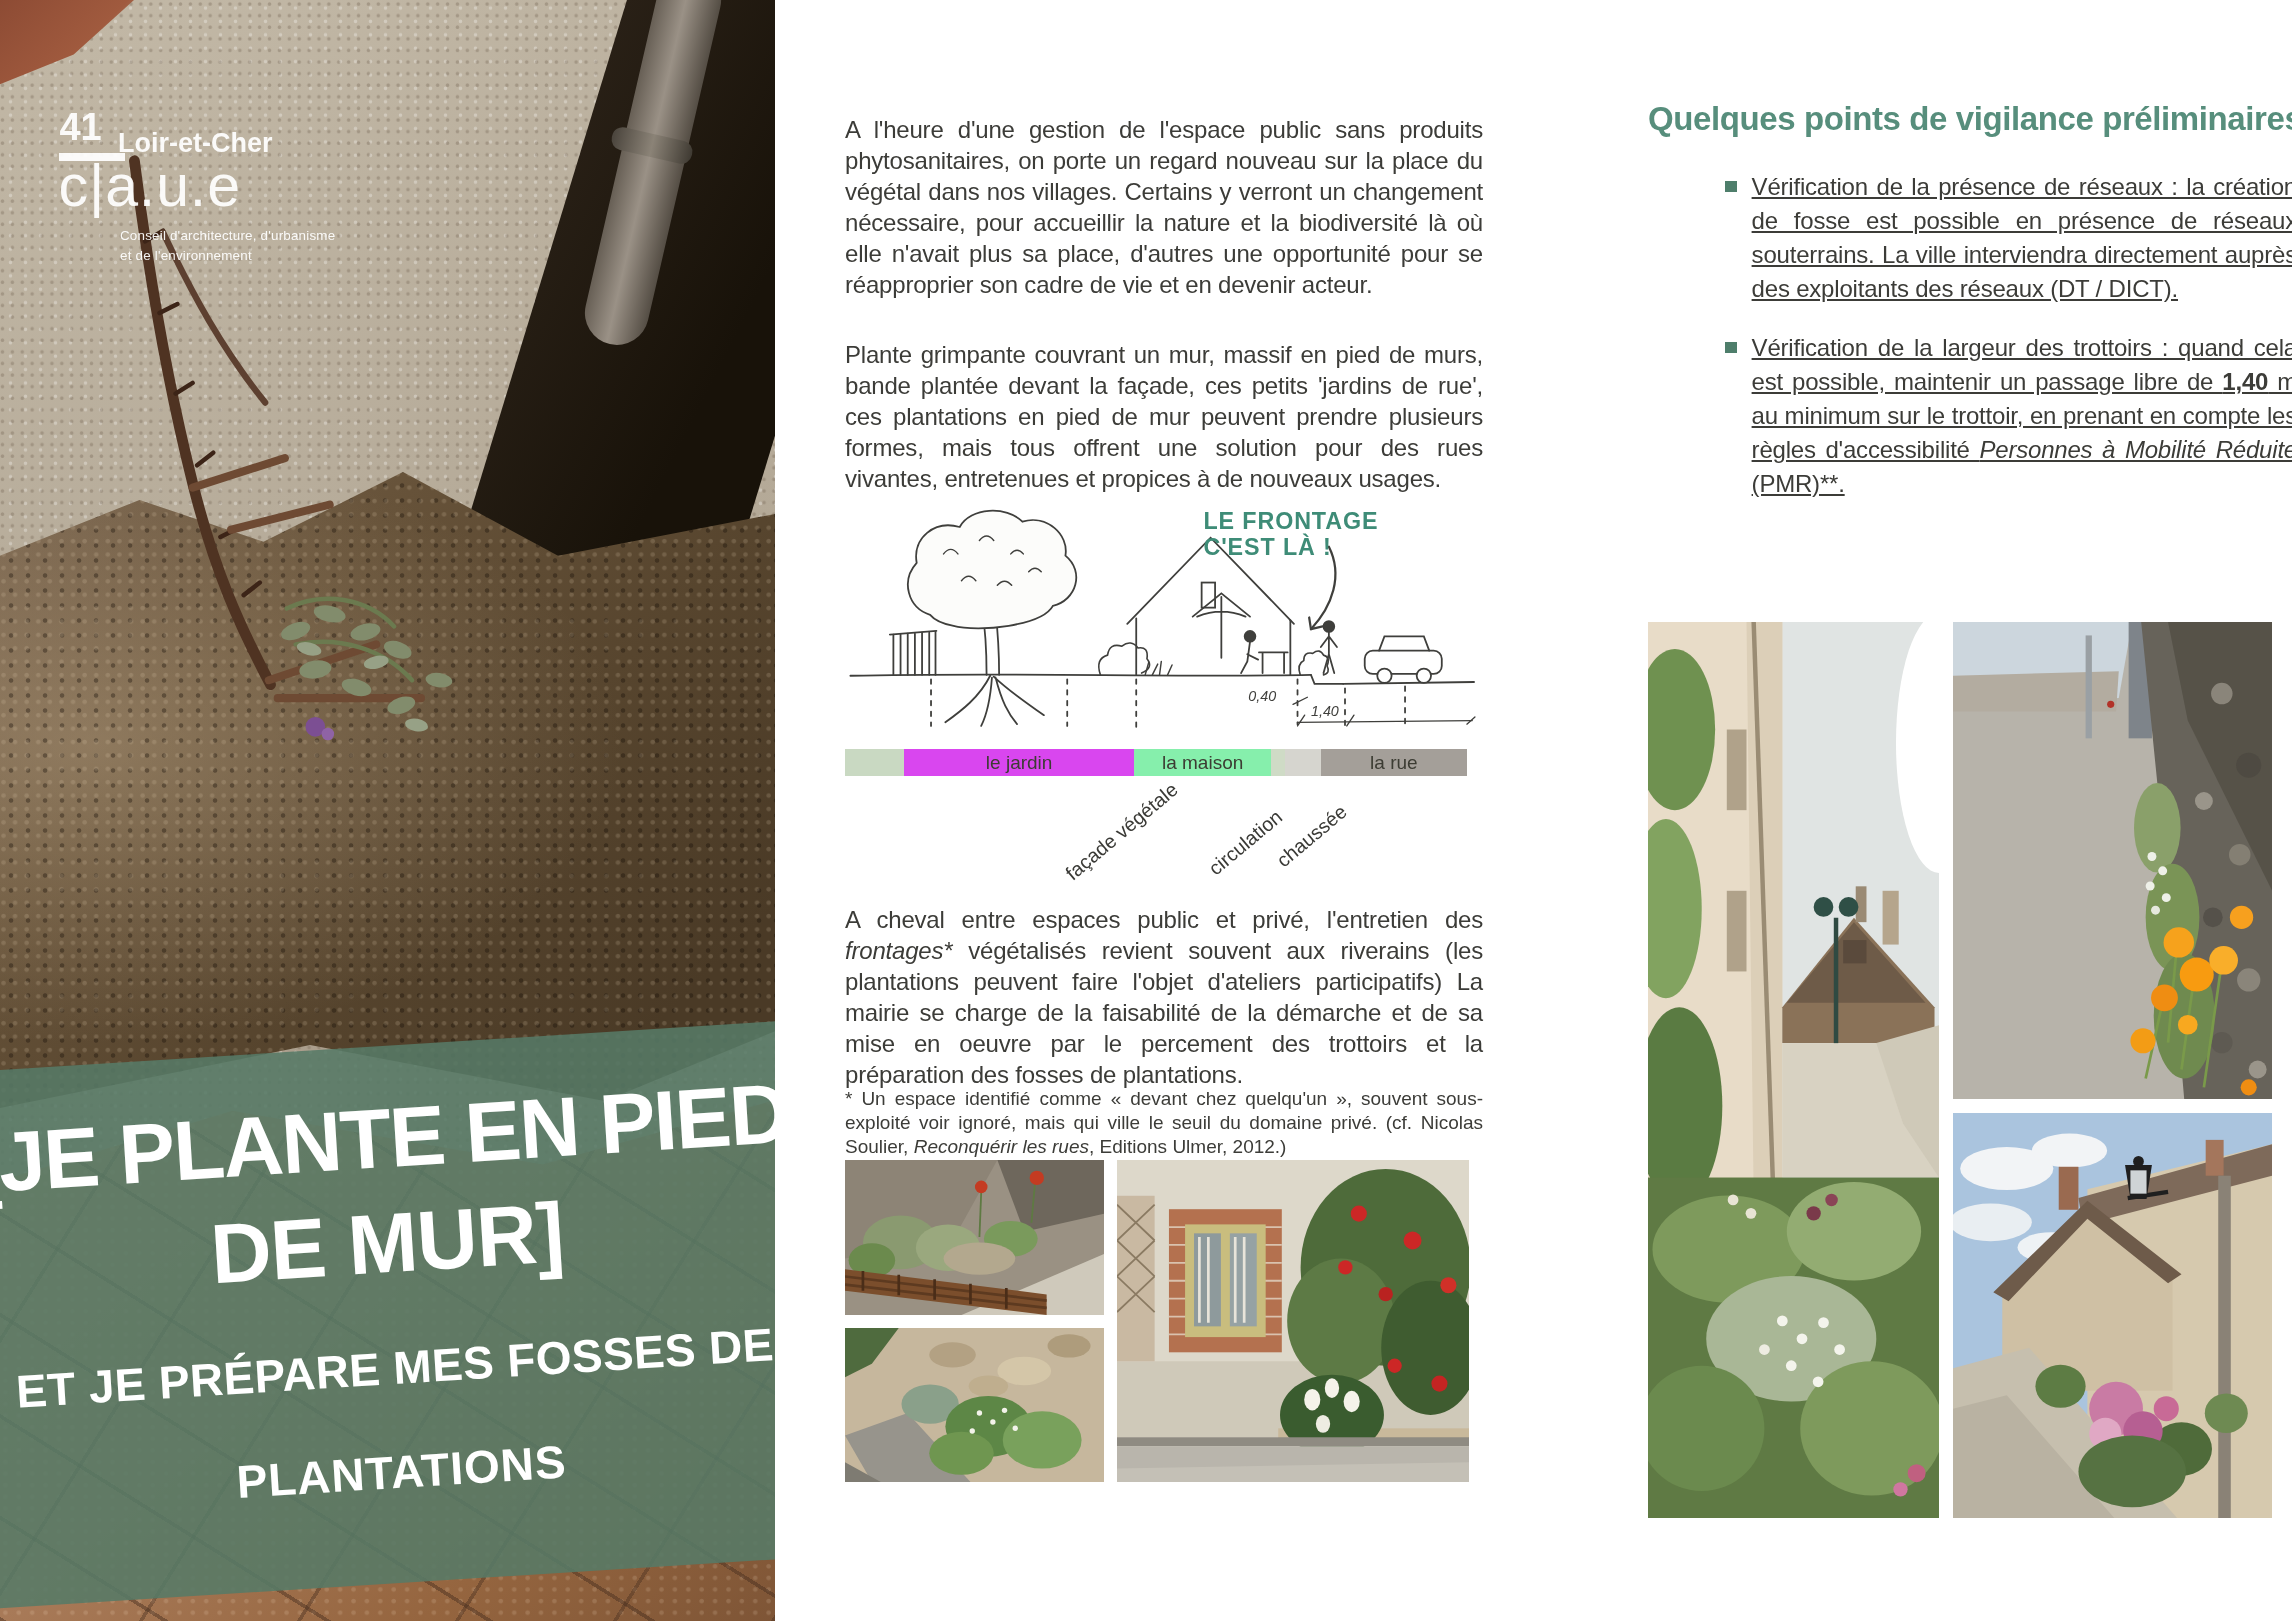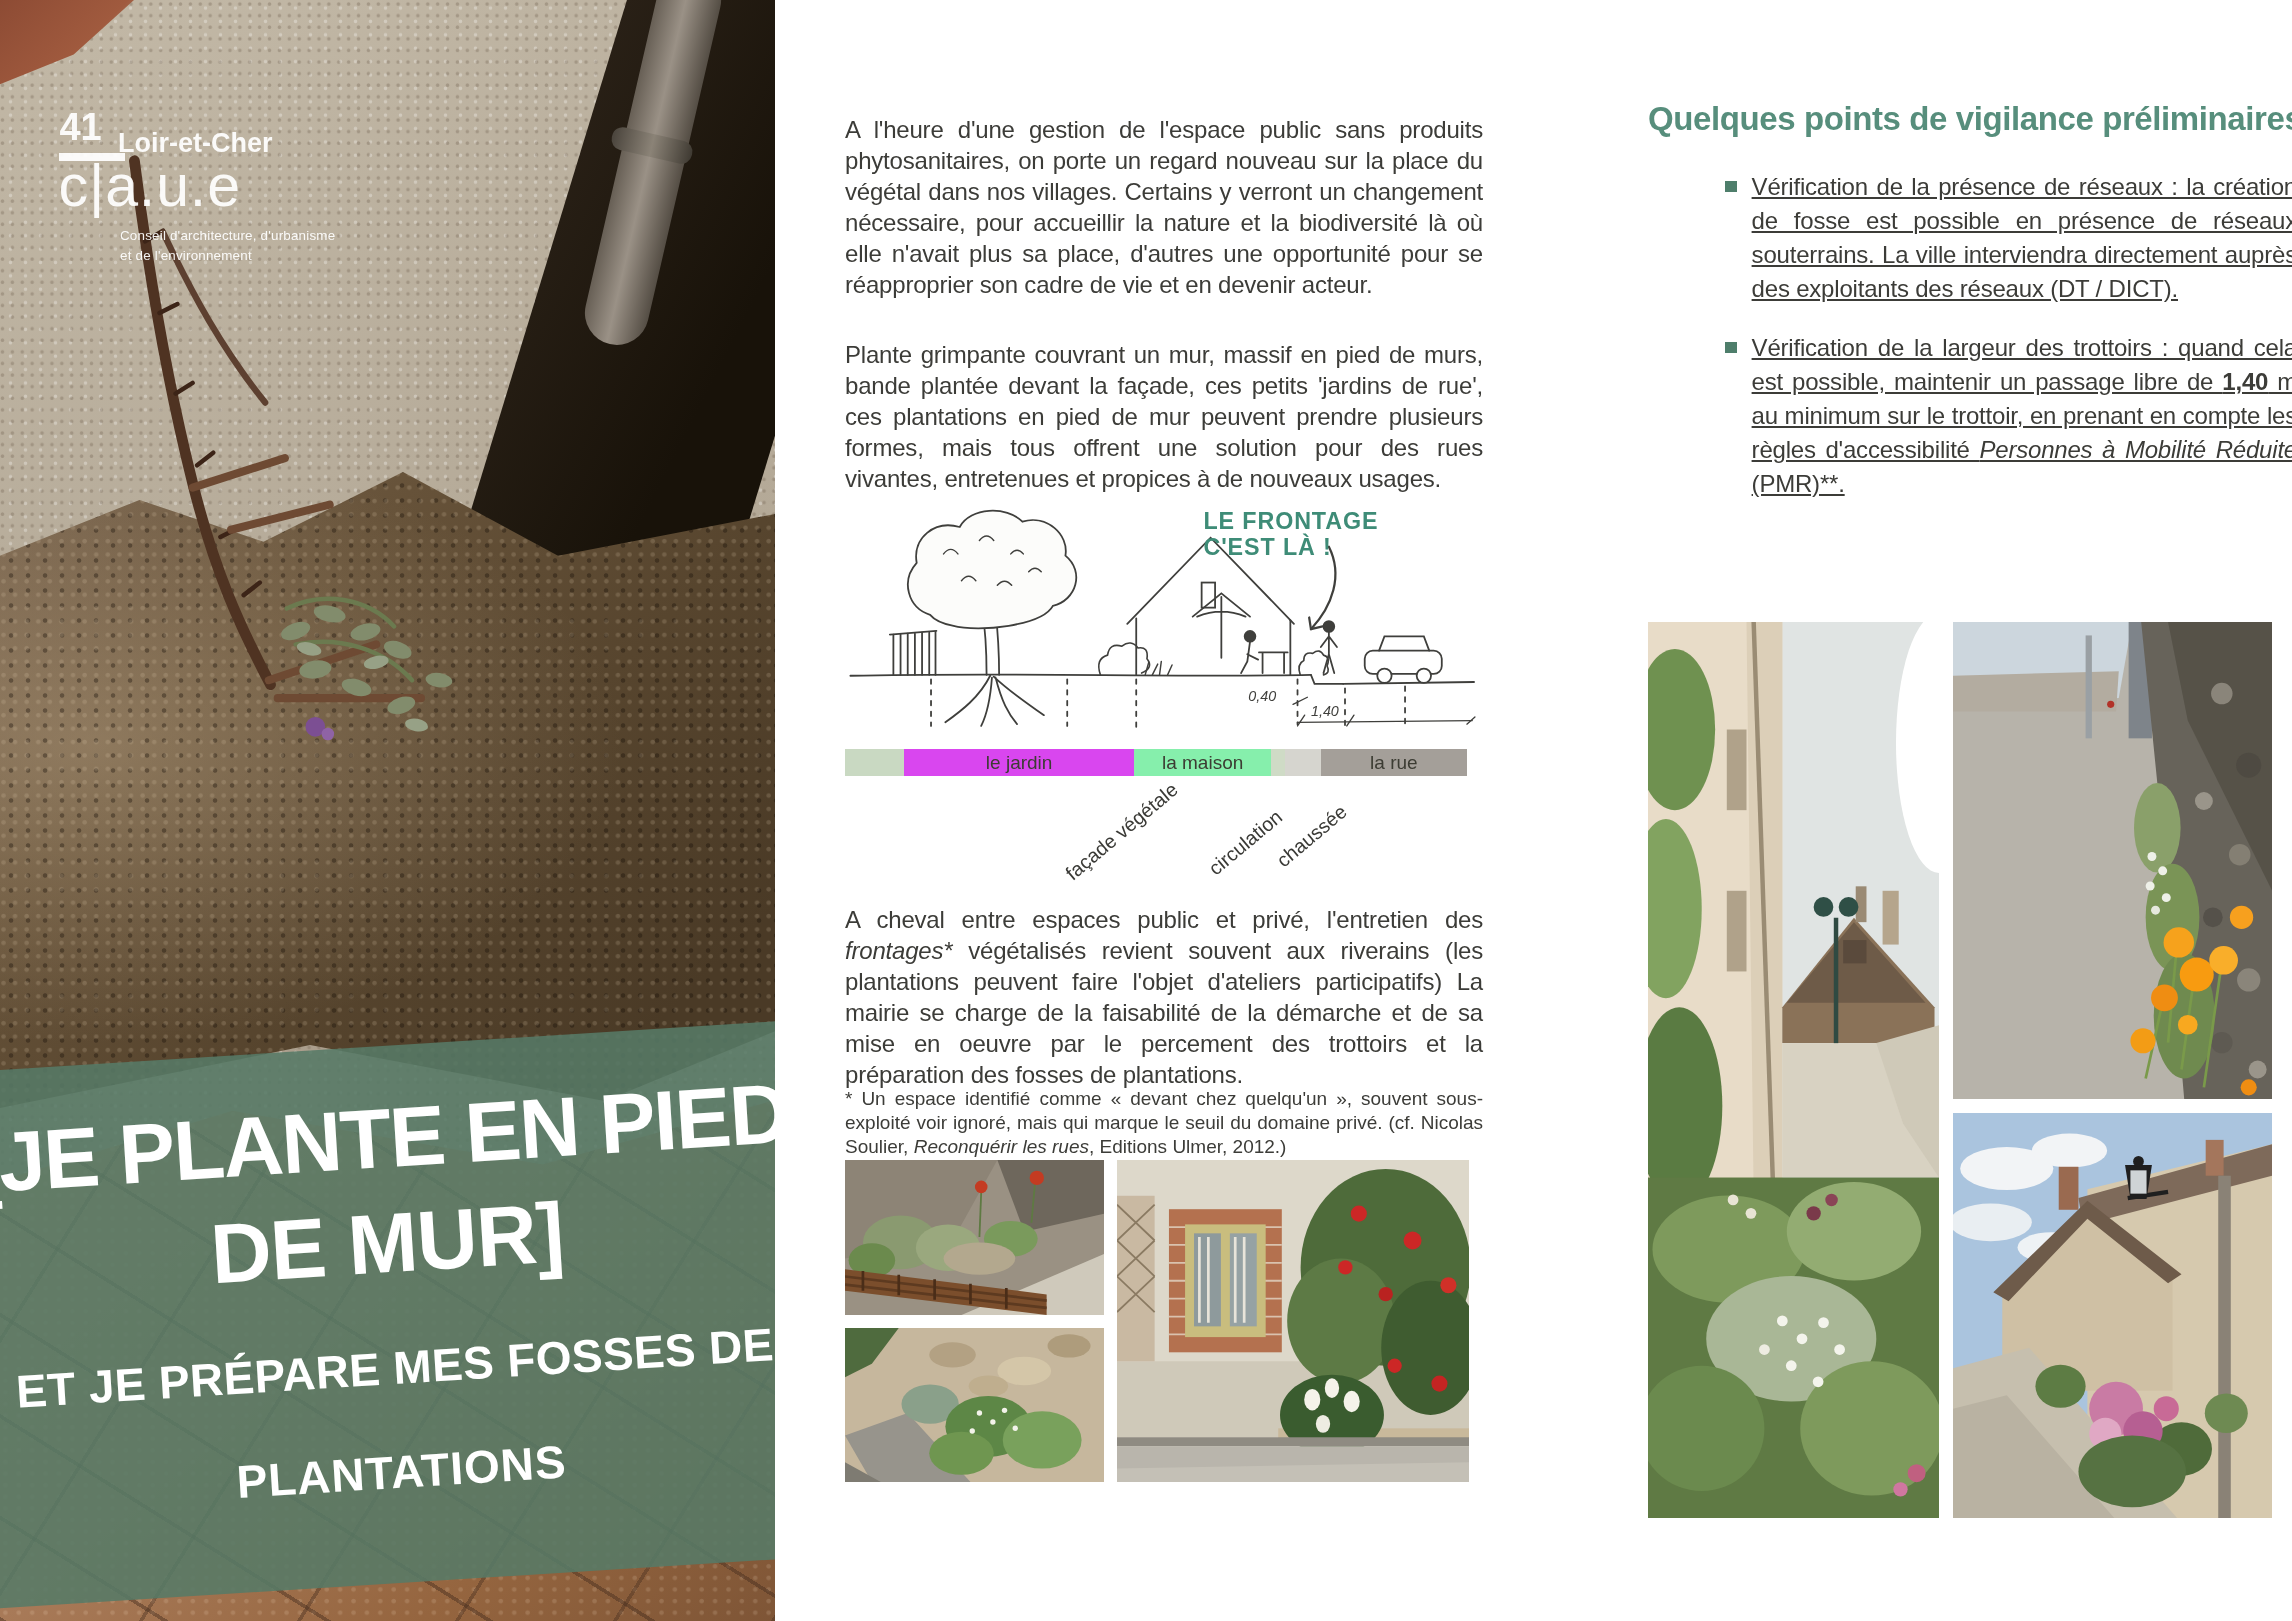--- a/index.html
+++ b/index.html
@@ -225,21 +225,21 @@
     </div>
 
     <div class="diaglab">
       <span class="dl1">façade végétale</span>
       <span class="dl2">circulation</span>
       <span class="dl3">chaussée</span>
     </div>
 
     <p class="p p3"><span>A cheval entre espaces public et privé, l'entretien des </span><i>frontages*</i><span> végétalisés revient souvent aux riverains (les plantations peuvent faire l'objet d'ateliers participatifs) La mairie se charge de la faisabilité de la démarche et de sa mise en oeuvre par le percement des trottoirs et la préparation des fosses de plantations.</span></p>
 
-    <p class="foot foot-mid"><span>*  Un espace identifié comme « devant chez quelqu'un », souvent sous-exploité voir ignoré, mais qui marque le seuil du domaine privé. (cf. Nicolas Soulier, </span><i>Reconquérir les rues</i><span>, Editions Ulmer, 2012.)</span></p>
+    <p class="foot foot-mid"><span>*  Un espace identifié comme « devant chez quelqu'un », souvent sous-exploité voir ignoré, mais qui ville le seuil du domaine privé. (cf. Nicolas Soulier, </span><i>Reconquérir les rues</i><span>, Editions Ulmer, 2012.)</span></p>
 
     <div class="midphotos">
       <div class="ph phA">
         <svg viewBox="0 0 289 173" preserveAspectRatio="none">
           <rect width="289" height="173" fill="#9a9183"></rect>
           <polygon points="0,0 170,0 120,90 0,110" fill="#8d8476"></polygon>
           <polygon points="170,0 289,0 289,60 200,80" fill="#6e675c"></polygon>
           <polygon points="130,173 289,105 289,173" fill="#cfc9bb"></polygon>
           <ellipse cx="62" cy="92" rx="42" ry="30" fill="#8a9a70"></ellipse>
           <ellipse cx="115" cy="98" rx="36" ry="26" fill="#9aa87e"></ellipse>

